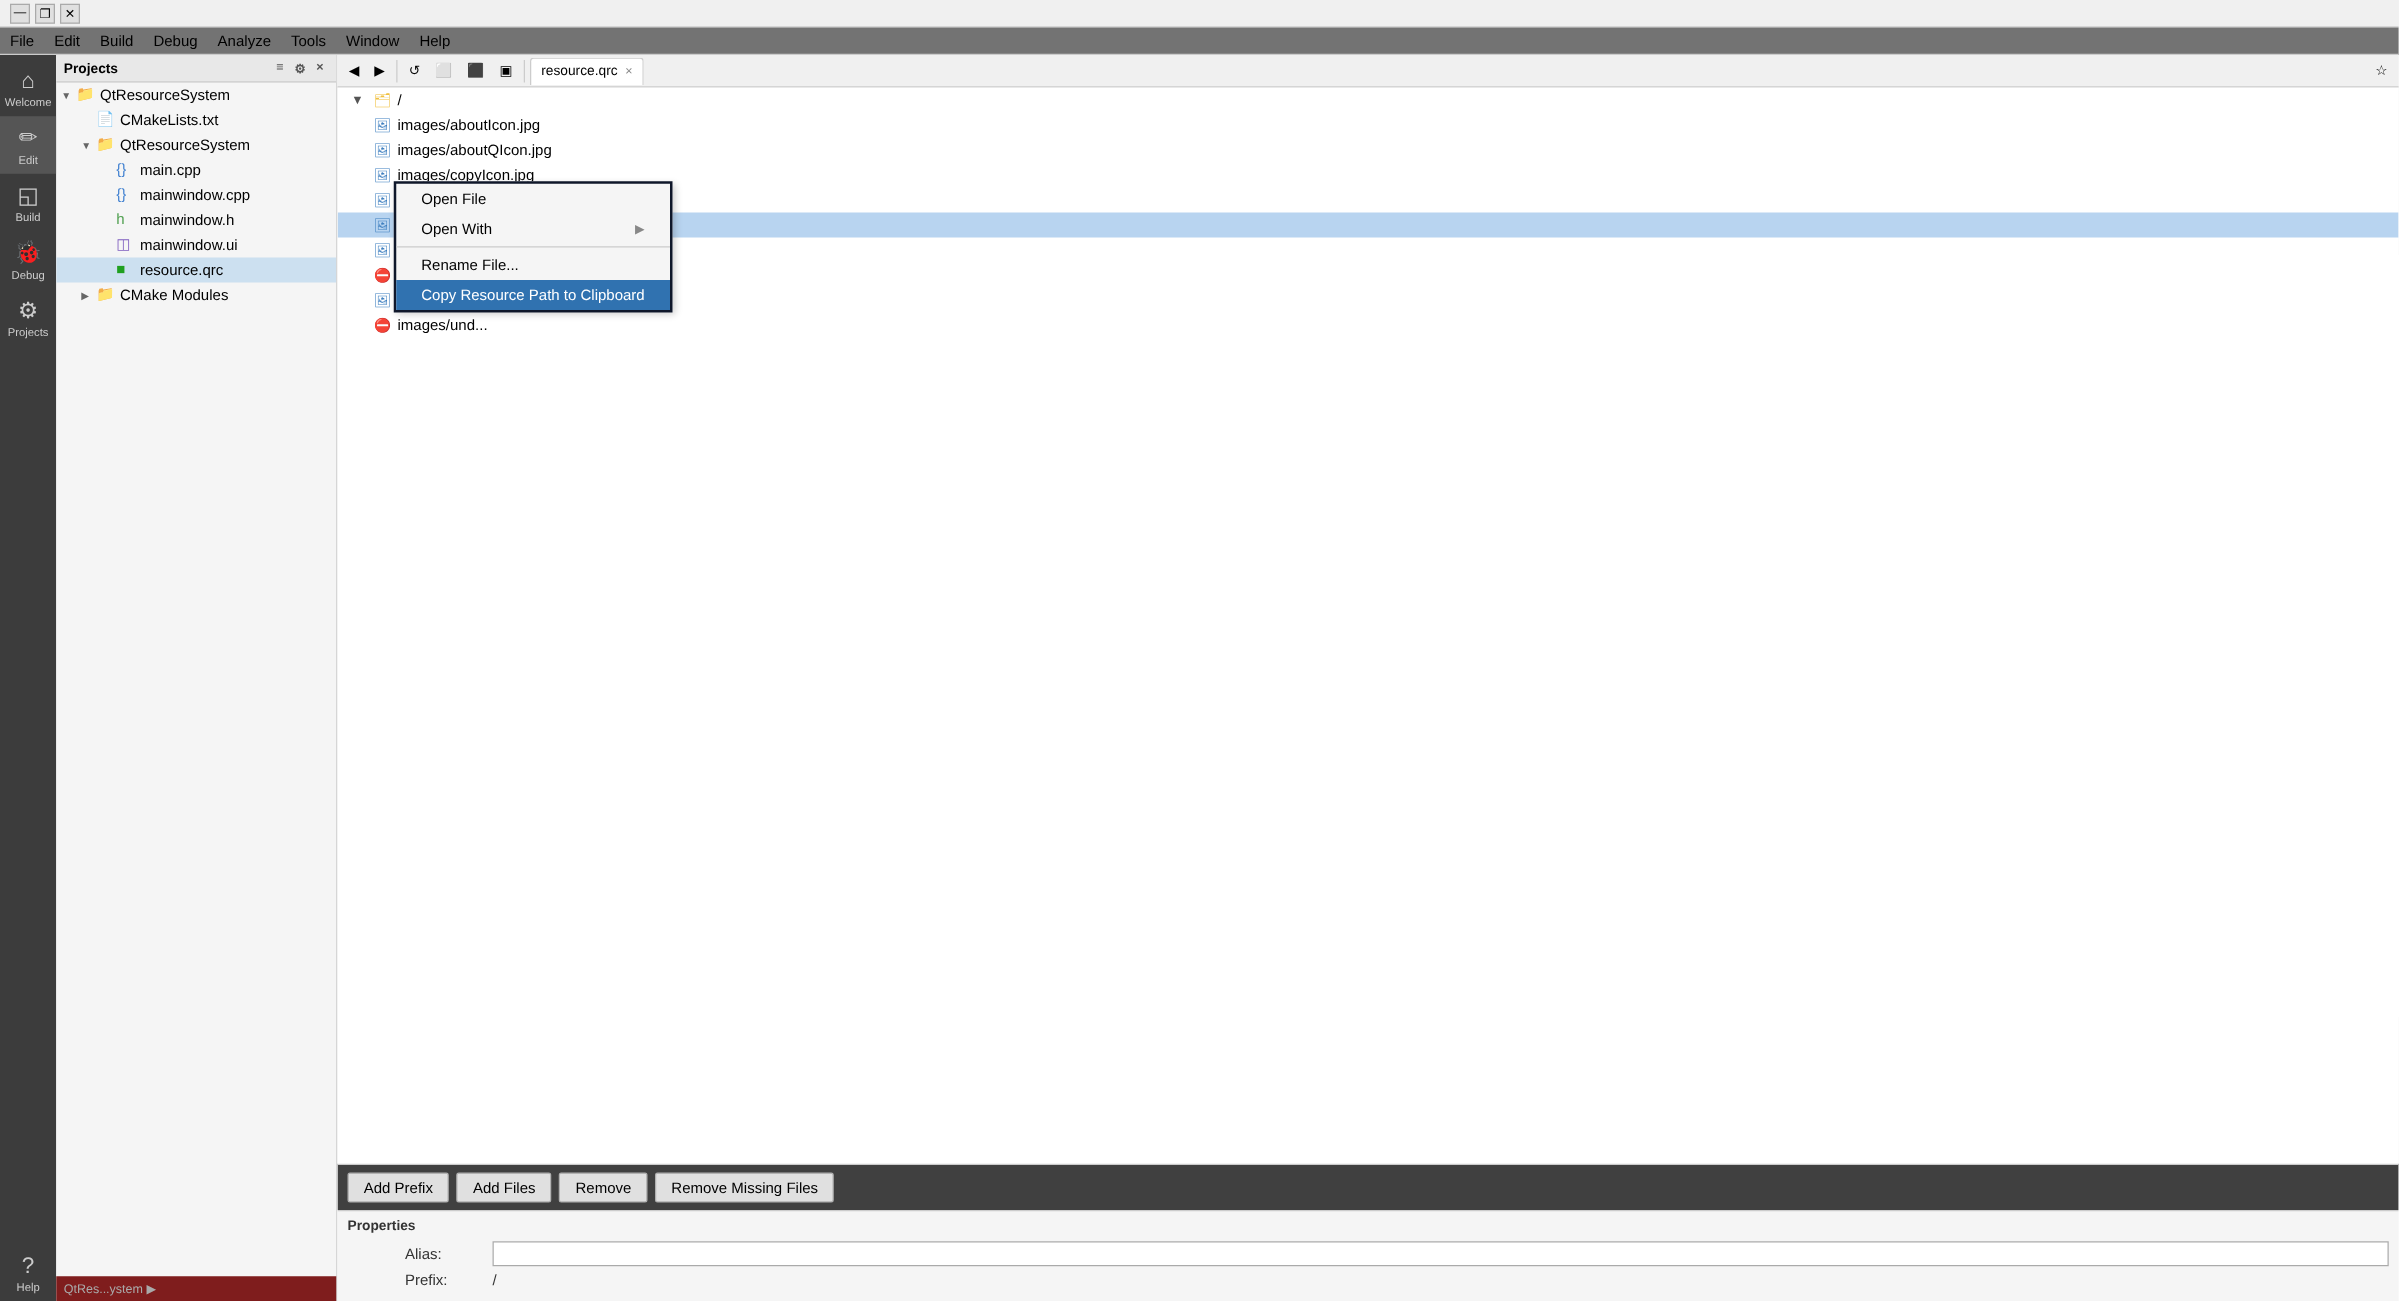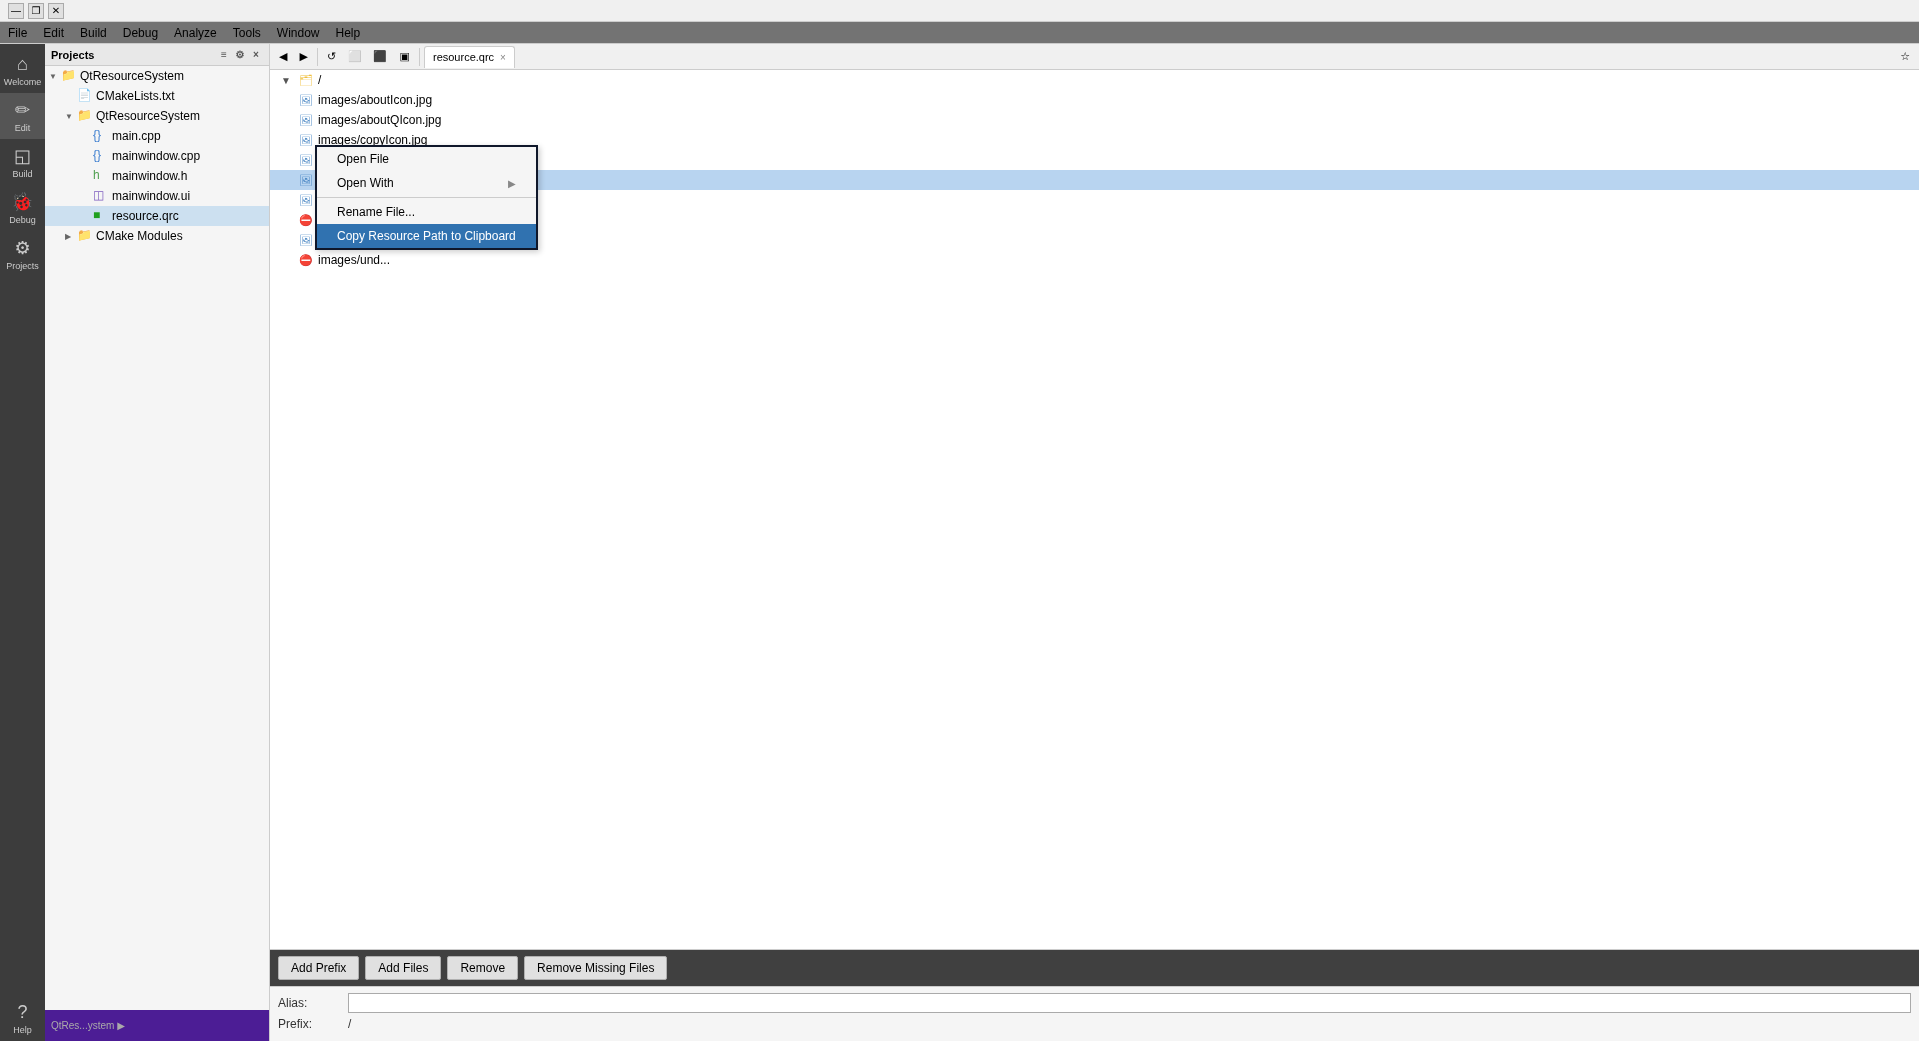--- a/index.html
+++ b/index.html
@@ -137,22 +137,22 @@
       width: 16px;
       height: 16px;
       margin-right: 3px;
       flex-shrink: 0;
       font-size: 12px;
     }
     .tree-label { flex: 1; overflow: hidden; text-overflow: ellipsis; }
 
     
     .projects-bottom {
-      height: 31px;
-      background: #4c1d95;
+      height: 20px;
+      background: #7f1d1d;
       display: flex;
       align-items: center;
       padding: 0 6px;
       color: #aaa;
       font-size: 10px;
       cursor: pointer;
     }
 
     
     .toolbar {
@@ -302,20 +302,21 @@
     }
     .prop-row {
       display: flex;
       align-items: center;
       margin-bottom: 4px;
     }
     .prop-label {
       width: 70px;
       font-size: 12px;
       color: #333;
+      margin-left: 46px;
     }
     .prop-input {
       flex: 1;
       height: 20px;
       border: 1px solid #aaa;
       background: #fff;
       padding: 0 4px;
       font-size: 12px;
     }
     .prop-value {
@@ -543,20 +544,21 @@
       </div>
 
       <div class="bottom-toolbar">
         <button class="bottom-btn">Add Prefix</button>
         <button class="bottom-btn">Add Files</button>
         <button class="bottom-btn">Remove</button>
         <button class="bottom-btn">Remove Missing Files</button>
       </div>
 
       <div class="properties-panel">
+        <div class="properties-title">Properties</div>
         <div class="prop-row">
           <span class="prop-label">Alias:</span>
           <input class="prop-input" type="text" value="" style="">
         </div>
         <div class="prop-row">
           <span class="prop-label">Prefix:</span>
           <span class="prop-value">/</span>
         </div>
       </div>
     </div>

